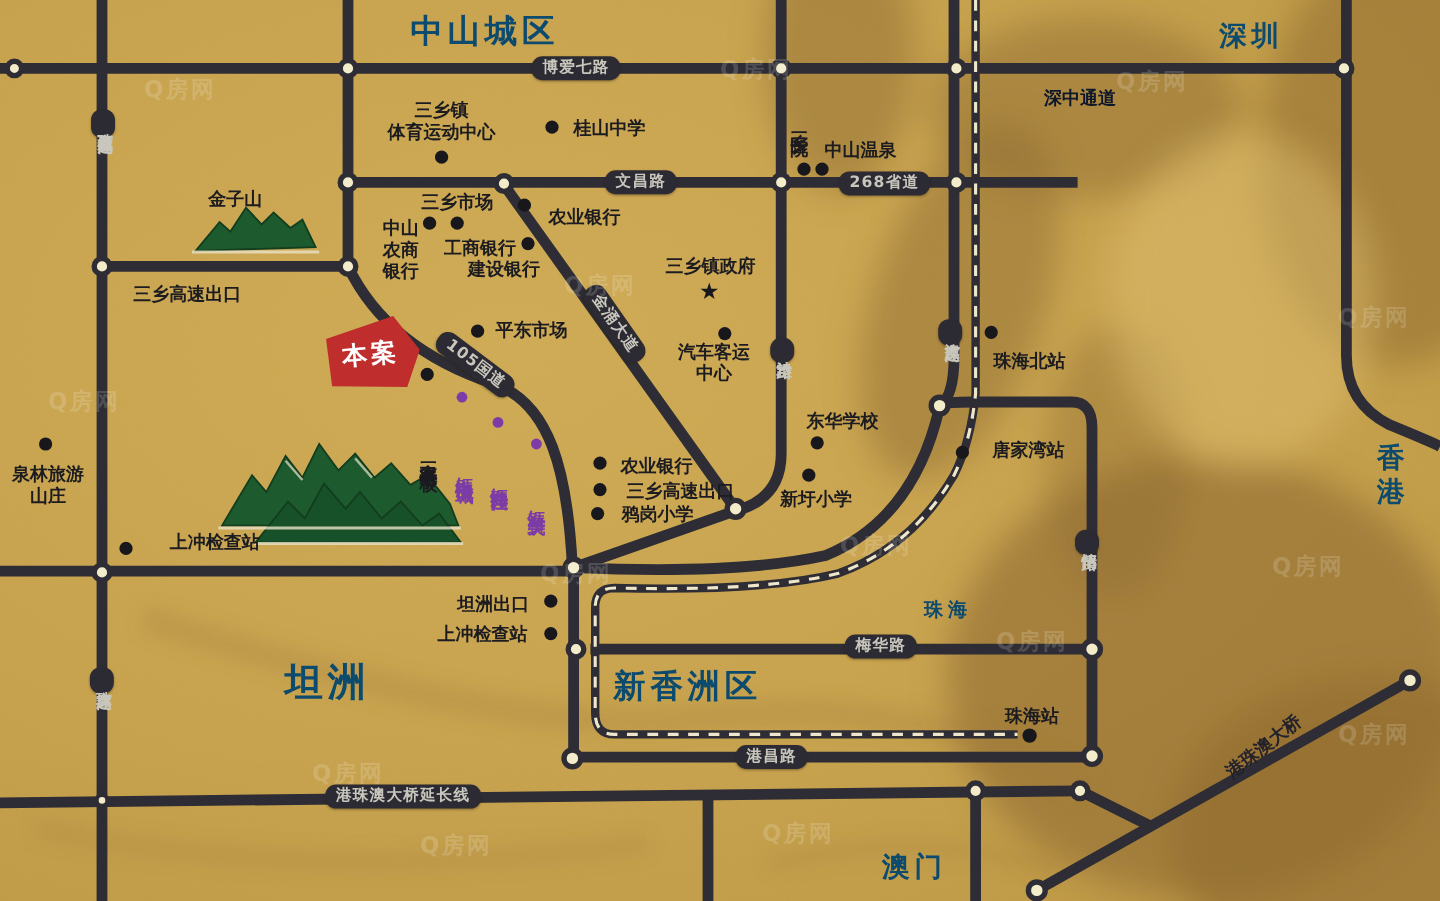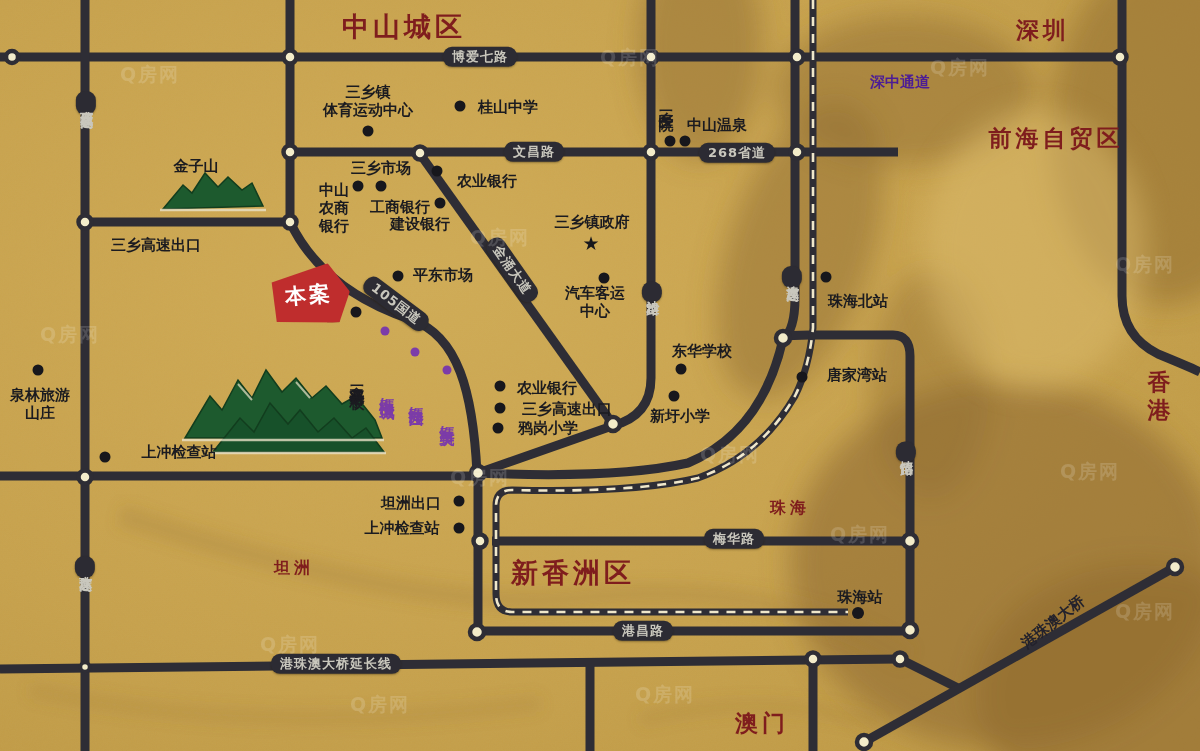--- a/index.html
+++ b/index.html
@@ -2,27 +2,27 @@
 <html><head>
 <meta charset="utf-8">
 <style>
   html,body{margin:0;padding:0;background:#222;}
   #map{position:relative;width:1200px;height:751px;overflow:hidden;
        font-family:"DejaVu Sans","Liberation Sans",sans-serif;background:#c7a14c;}
   #map svg{position:absolute;left:0;top:0;}
   .lbl{position:absolute;transform:translate(-50%,-50%);font-weight:700;color:#1b1b20;
        font-size:15px;line-height:1.2;white-space:pre-line;text-align:center;z-index:30;}
   .vert{writing-mode:vertical-rl;letter-spacing:2px;}
-  .area{font-size:23px;letter-spacing:4px;color:#7f1d1d;z-index:31;}
+  .area{font-size:23px;letter-spacing:4px;color:#0c4a6e;z-index:31;}
   .pill{position:absolute;transform:translate(-50%,-50%);background:#2c2b33;color:#c9c7bd;
         border-radius:9px;padding:3px 9px;font-size:13px;font-weight:700;white-space:nowrap;
         letter-spacing:1px;line-height:1.1;z-index:32;box-shadow:0 1px 2px rgba(40,30,10,.4);}
   .pill.vert{padding:9px 3px;}
   .purple{color:#7c3ca8;}
-  .roadtext{color:#4c1d95;z-index:29;}
+  .roadtext{color:#0f172a;z-index:29;}
   .wm{position:absolute;transform:translate(-50%,-50%);color:rgba(255,255,255,.16);
       font-size:19px;font-weight:700;letter-spacing:2px;z-index:50;pointer-events:none;white-space:nowrap;}
   .flag{position:absolute;left:309px;top:295px;width:82px;height:60px;z-index:33;
         transform:translate(-50%,-50%) rotate(-5deg);background:#bf2d2d;
         clip-path:polygon(6% 24%,76% 0%,100% 50%,84% 100%,8% 90%);
         display:flex;align-items:center;justify-content:center;box-shadow:2px 3px 4px rgba(60,30,10,.4);}
   .flag span{color:#fff;font-size:21px;font-weight:700;letter-spacing:3px;}
   .star{position:absolute;transform:translate(-50%,-50%);font-size:19px;color:#17171c;z-index:30;}
 </style>
 </head>
@@ -160,26 +160,25 @@
       <path d="M160,210 H266" stroke="#e9e2c8" stroke-width="2.5" opacity=".8"></path>
       <path d="M185,438 L210,396 L222,410 L238,380 L252,398 L266,370 L282,392 L296,378 L312,398 L326,386 L342,404 L356,396 L375,420 L382,438 Z" fill="#1d5a2e" stroke="#123d1e" stroke-width="1.5"></path>
       <path d="M213,452 L240,418 L254,432 L270,403 L288,424 L300,410 L318,432 L334,418 L352,438 L366,428 L384,452 Z" fill="#17512a" stroke="#123d1e" stroke-width="1.5"></path>
       <path d="M182,440 H384 M212,453 H386" stroke="#e9e2c8" stroke-width="2.5" opacity=".8"></path>
       <path d="M238,384 L252,400 M296,382 L310,398" stroke="#e9e2c8" stroke-width="2" opacity=".7"></path>
     </g>
   </svg>
 
   <div class="lbl area" style="left:404px;top:27px;font-size:27px">中山城区</div>
   <div class="lbl area" style="left:1043px;top:31px">深圳</div>
-  <div class="lbl area" style="left:1056px;top:139px">前海自贸区</div>
   <div class="lbl area" style="left:1161px;top:397px">香港</div>
   <div class="lbl area" style="left:762px;top:724px">澳门</div>
   <div class="lbl area" style="left:790px;top:508px;font-size:16px">珠海</div>
   <div class="lbl area" style="left:573px;top:573px;font-size:27px">新香洲区</div>
-  <div class="lbl area" style="left:294px;top:568px;font-size:16px">坦洲</div>
+  <div class="lbl area" style="left:273px;top:568px;font-size:32px">坦洲</div>
 
   <div class="pill" style="left:480px;top:57px">博爱七路</div>
   <div class="pill" style="left:534px;top:152px">文昌路</div>
   <div class="pill" style="left:737px;top:153px">268省道</div>
   <div class="pill vert" style="left:86px;top:103px">广珠西线高速</div>
   <div class="pill vert" style="left:85px;top:567px">广珠高速</div>
   <div class="pill" style="left:396px;top:304px;transform:translate(-50%,-50%) rotate(37deg)">105国道</div>
   <div class="pill" style="left:512px;top:270px;transform:translate(-50%,-50%) rotate(55deg)">金涌大道</div>
   <div class="pill vert" style="left:652px;top:292px">沙坦路</div>
   <div class="pill vert" style="left:792px;top:277px">广澳高速</div>

